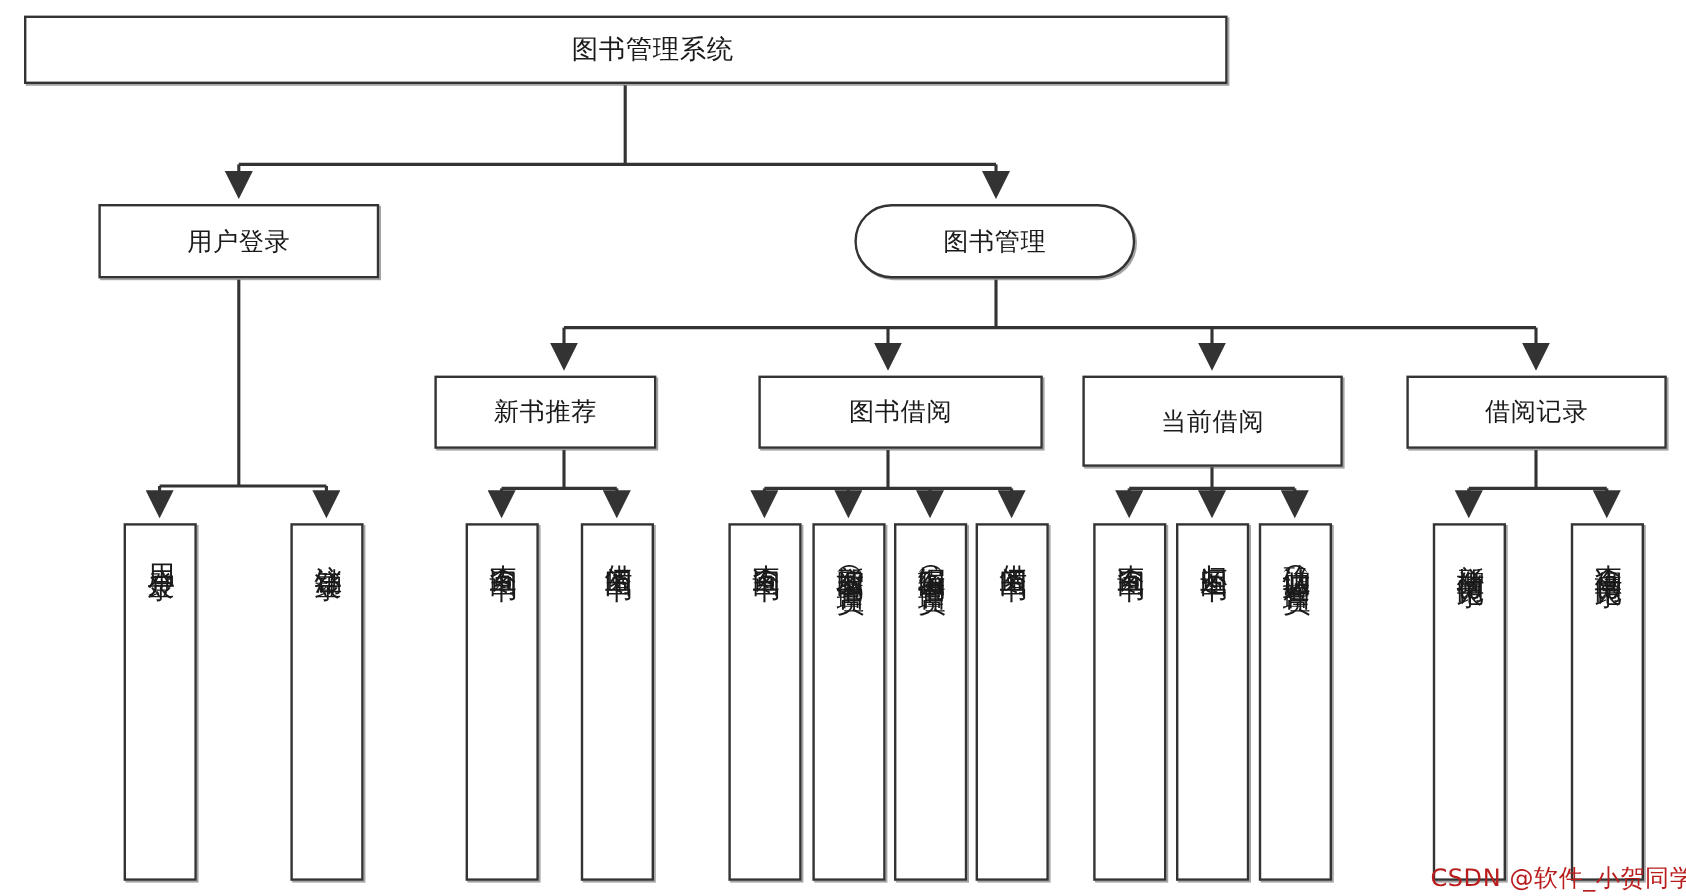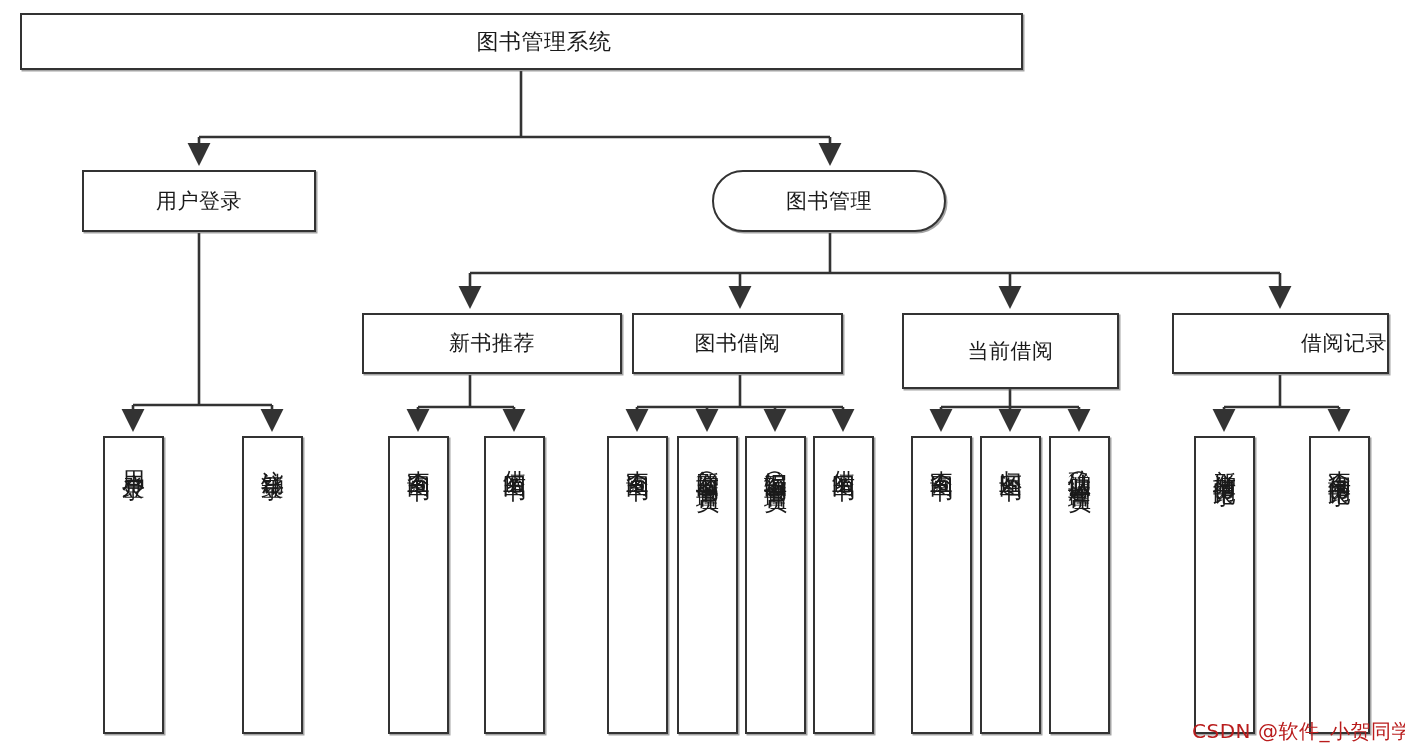--- a/index.html
+++ b/index.html
@@ -125,30 +125,30 @@
     <span class="label">图书管理系统</span>
   </div>
 
   <div class="node horiz" style="left:82px;top:170px;width:234px;height:62px;">
     <span class="label">用户登录</span>
   </div>
   <div class="node horiz" style="left:712px;top:170px;width:234px;height:62px;border-radius:31px;">
     <span class="label">图书管理</span>
   </div>
 
-  <div class="node horiz" style="left:362px;top:313px;width:260px;height:61px;">
+  <div class="node horiz" style="left:362px;top:313px;width:185px;height:61px;">
     <span class="label">新书推荐</span>
   </div>
-  <div class="node horiz" style="left:632px;top:313px;width:211px;height:61px;">
+  <div class="node horiz" style="left:632px;top:313px;width:237px;height:61px;">
     <span class="label">图书借阅</span>
   </div>
   <div class="node horiz" style="left:902px;top:313px;width:217px;height:76px;">
     <span class="label">当前借阅</span>
   </div>
-  <div class="node horiz" style="left:1172px;top:313px;width:217px;height:61px;justify-content:flex-end;">
+  <div class="node horiz" style="left:1172px;top:313px;width:217px;height:61px;">
     <span class="label">借阅记录</span>
   </div>
 
   <div class="node vert" style="left:103px;top:436px;width:61px;height:298px;">
     <span class="label">用户登录</span>
   </div>
   <div class="node vert" style="left:242px;top:436px;width:61px;height:298px;">
     <span class="label">注销登录</span>
   </div>
 

